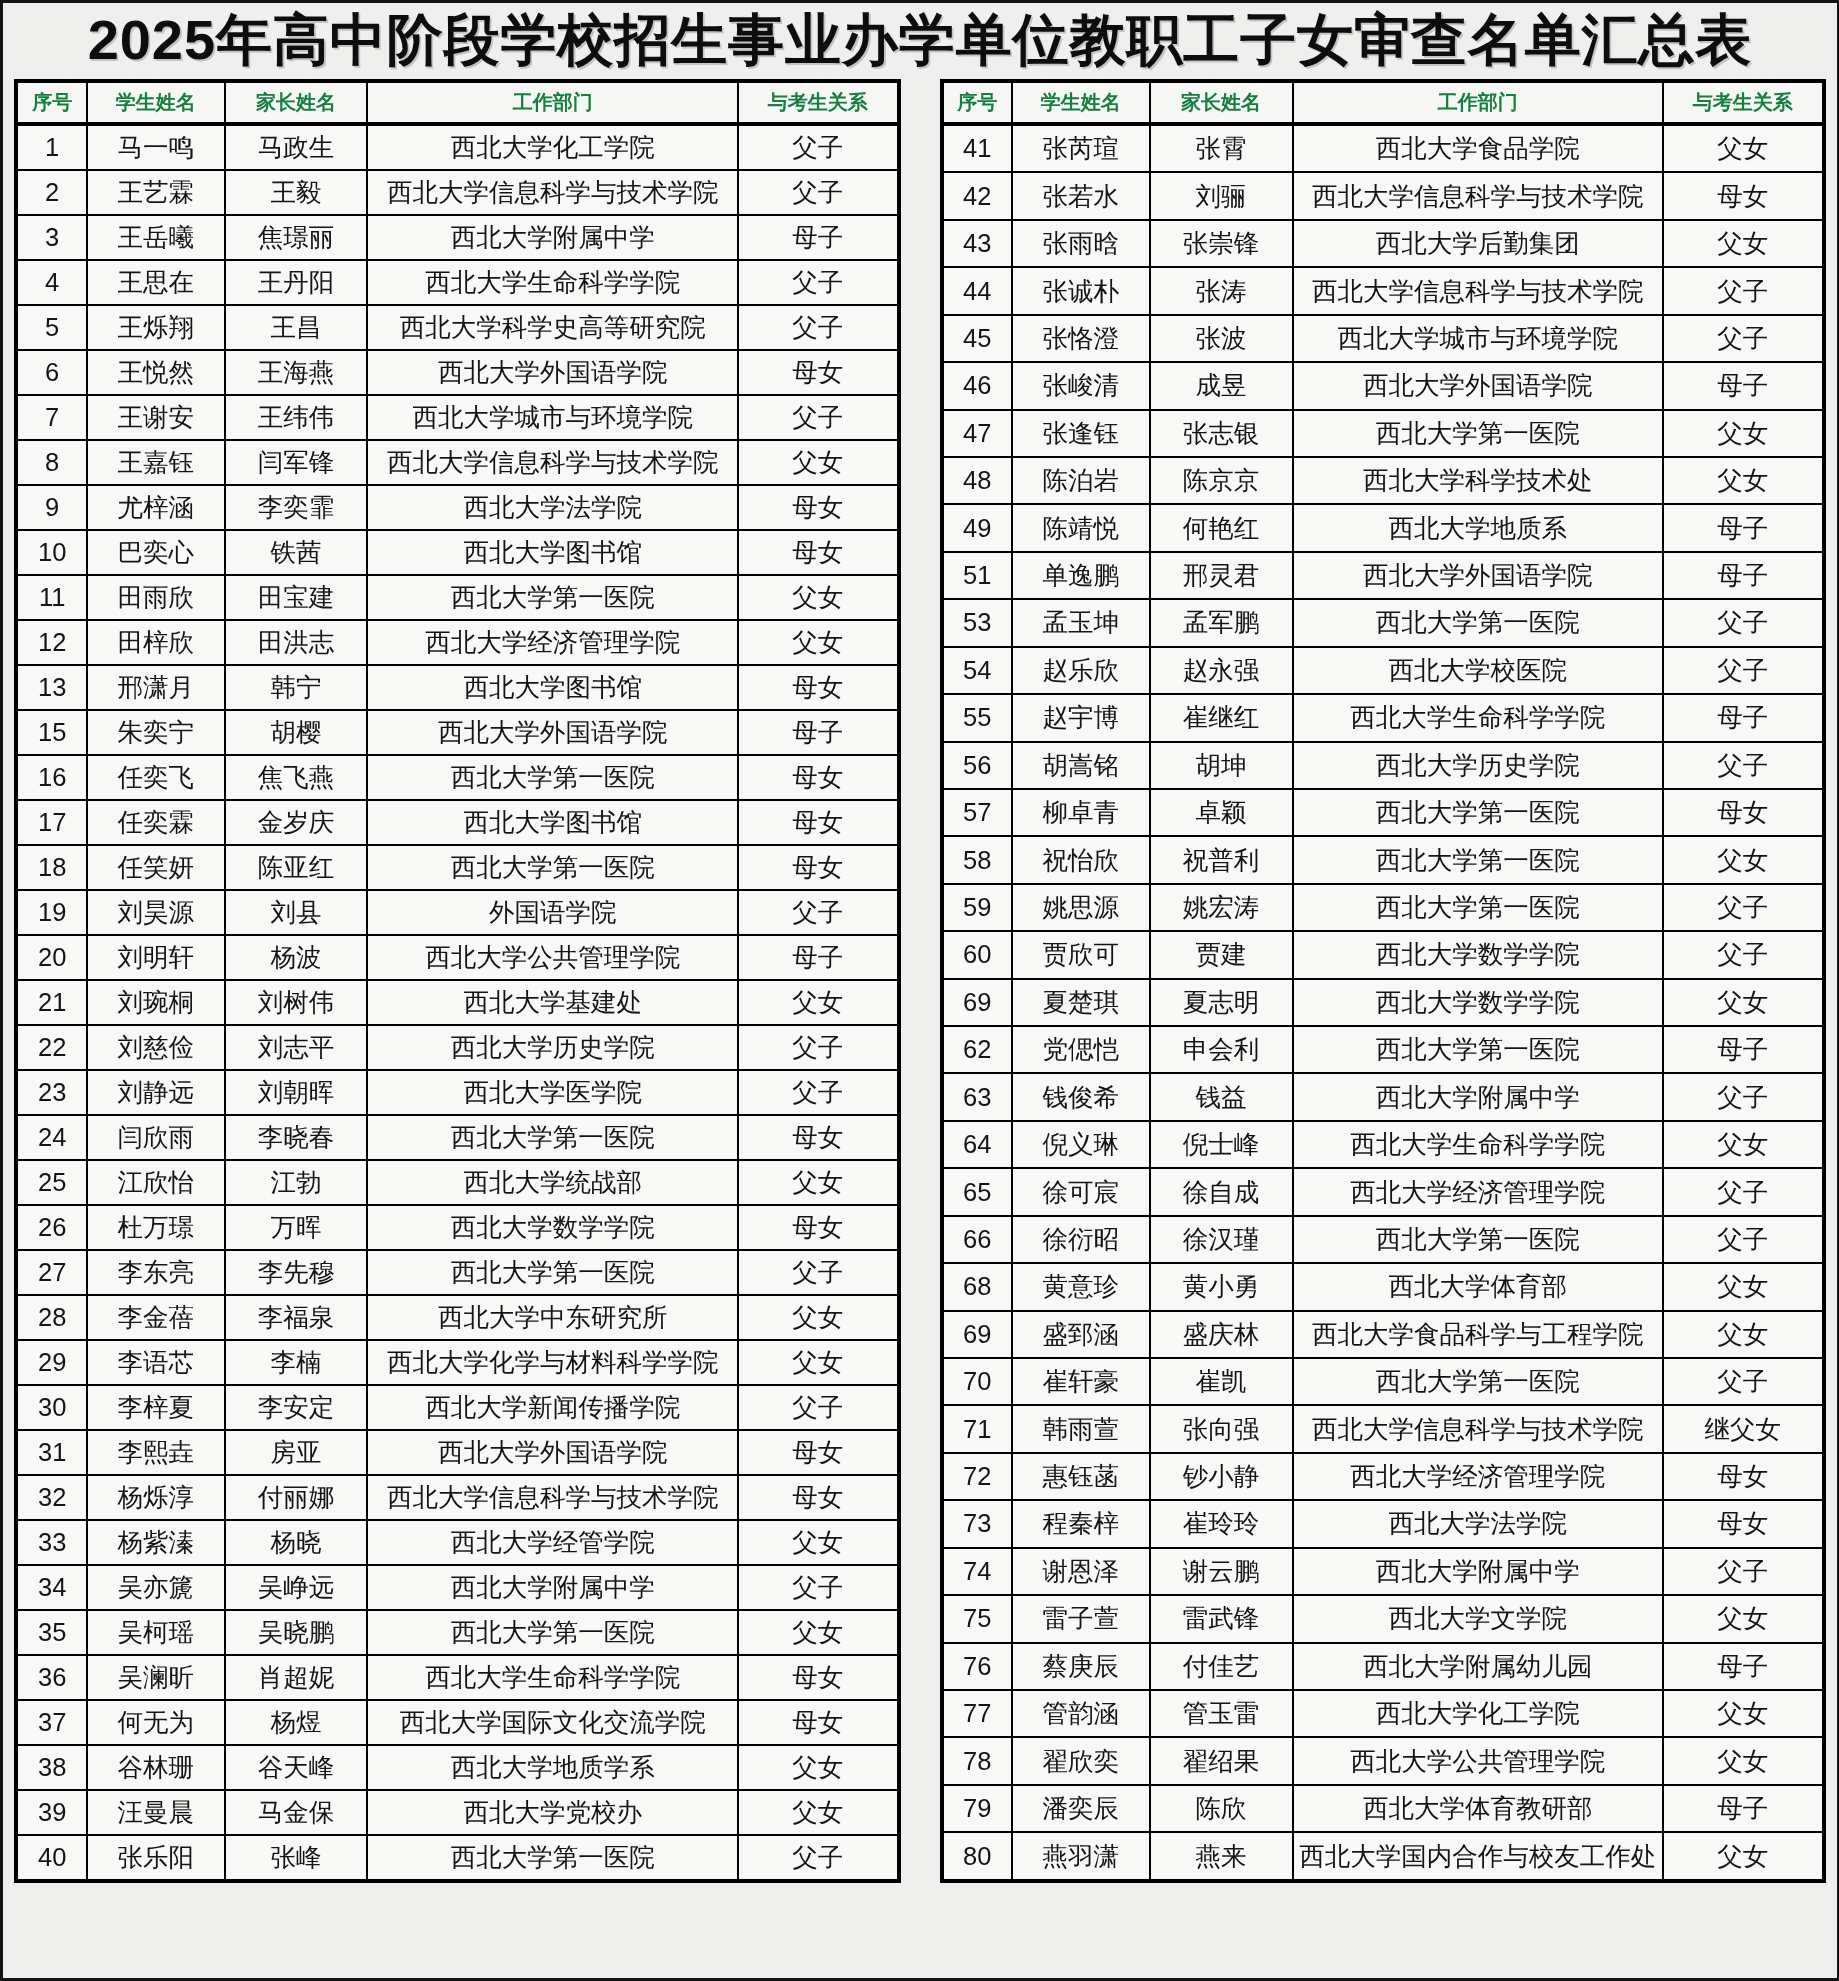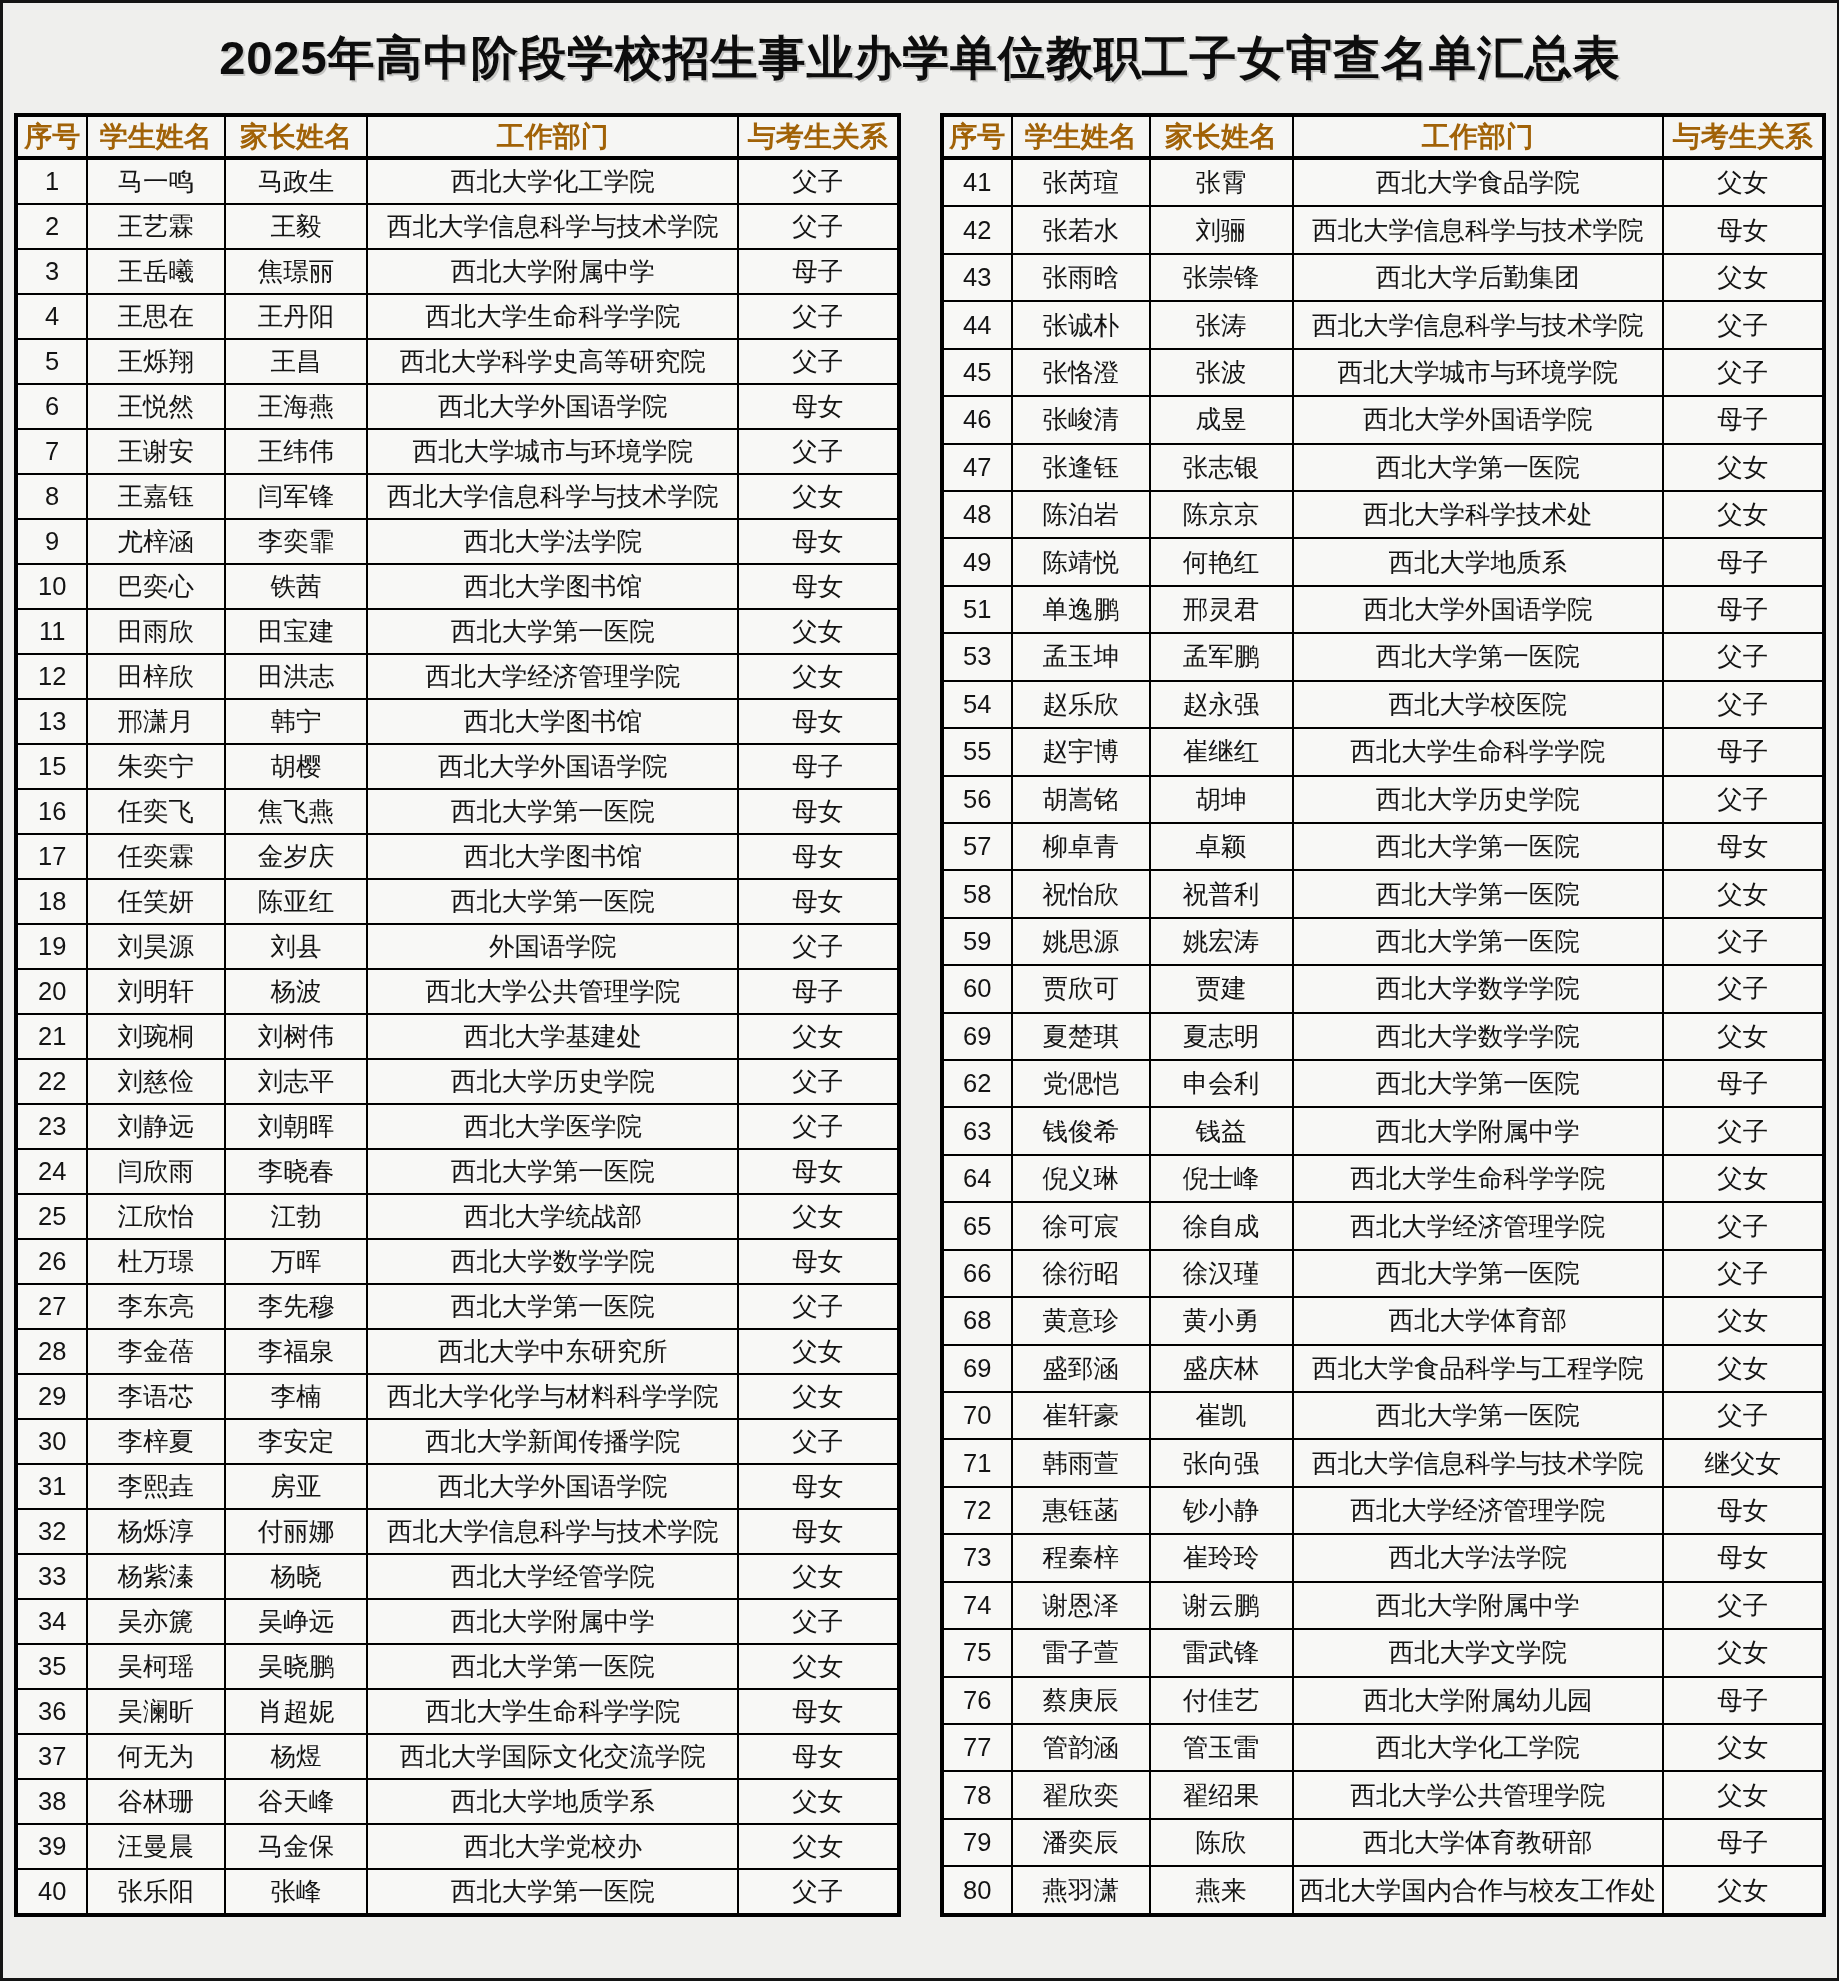--- a/index.html
+++ b/index.html
@@ -10,25 +10,25 @@
   .page {
     position: relative;
     width: 1840px;
     height: 1981px;
     box-sizing: border-box;
     background: #efefed;
     border: 3.5px solid #141414;
     overflow: hidden;
   }
   .title {
-    height: 110px;
+    height: 76px;
     display: flex;
     align-items: center;
     justify-content: center;
-    font-size: 47px;
+    font-size: 56px;
     font-weight: 900;
     color: #0d0d0d;
     letter-spacing: 0.9px;
     text-shadow: 1.8px 1.8px 0 rgba(0,0,0,0.18);
     white-space: nowrap;
   }
   .tables {
     display: flex;
     gap: 39px;
     padding: 0 11.4px;
@@ -37,23 +37,23 @@
     border-collapse: collapse;
     table-layout: fixed;
     flex: 1 1 0;
     background: #f8f8f6;
     border: 4.4px solid #000;
   }
   table.roster th {
     border: 2.6px solid #000;
     border-bottom: 4.4px solid #000;
     height: 39px;
-    font-size: 28px;
+    font-size: 20px;
     font-weight: bold;
-    color: #a16207;
+    color: #15803d;
     text-align: center;
     vertical-align: middle;
     padding: 0;
     background: #f6f6f4;
   }
   table.roster td {
     border: 2.6px solid #000;
     height: 43px;
     font-size: 25.5px;
     color: #141414;

